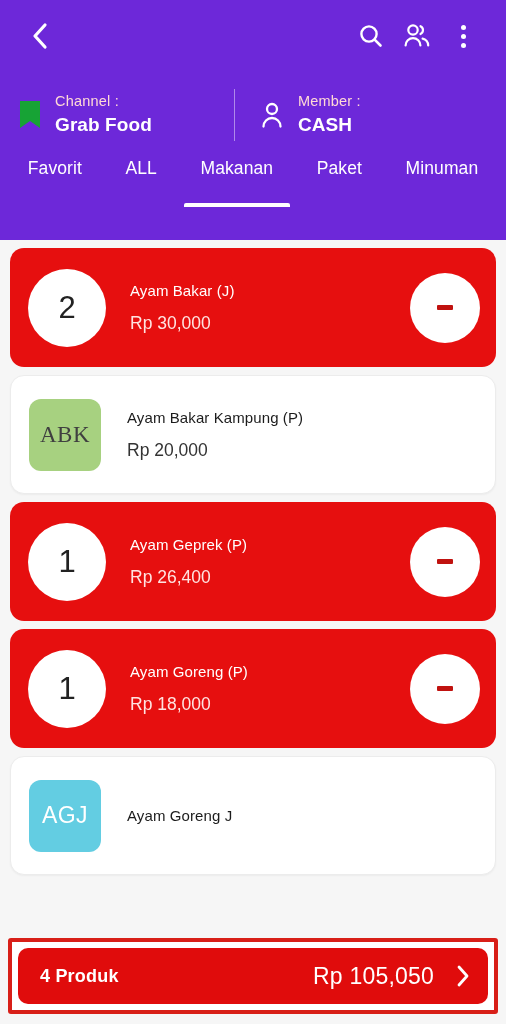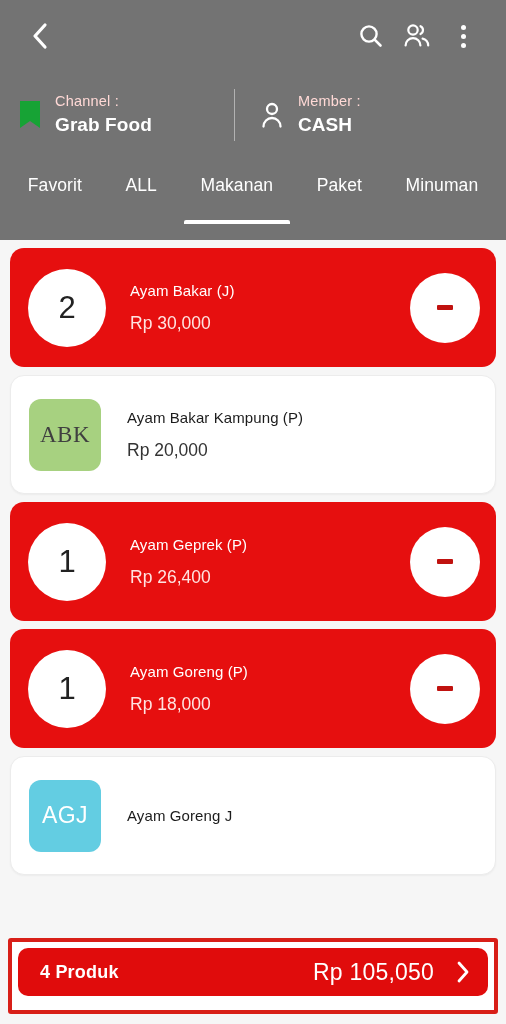--- a/index.html
+++ b/index.html
@@ -11,21 +11,21 @@
   }
   .phone {
     position:relative;
     width:506px; height:1024px;
     background:#f6f6f6;
     display:flex; flex-direction:column;
   }
 
   
   .header {
-    background:#737373;
+    background:#6d28d9;
     flex:0 0 auto;
     padding:0;
   }
   .topbar {
     height:72px;
     display:flex; align-items:center;
     padding:0 20px 0 22px;
   }
   .back-btn {
     width:34px; height:34px;
@@ -57,21 +57,21 @@
   .info-text { display:flex; flex-direction:column; gap:3px; }
   .info-label {
     font-size:14.5px; color:#ffd9d6; letter-spacing:0.2px; line-height:1.2;
   }
   .info-value {
     font-size:19px; color:#ffffff; font-weight:bold; letter-spacing:0.1px; line-height:1.2;
   }
 
   
   .tabs {
-    display:flex; align-items:center;
+    display:flex; align-items:flex-start;
     height:82px;
     padding:0 6px;
     position:relative;
   }
   .tab {
     flex:1 1 auto;
     text-align:center;
     color:#ffffff;
     font-size:17.5px;
     letter-spacing:0.1px;
@@ -169,21 +169,21 @@
     position:absolute;
     left:8px; right:8px; top:10px;
     height:76px;
     border:4px solid #d81f18;
     border-radius:3px;
     background:#ffffff;
   }
   .bottom-bar {
     position:absolute;
     left:18px; right:18px; top:20px;
-    height:48px;
+    height:56px;
     background:#e00c0c;
     border-radius:10px;
     display:flex; align-items:center;
     padding:0 18px 0 22px;
     cursor:pointer;
   }
   .bottom-left {
     font-size:18px; color:#ffffff; font-weight:bold; letter-spacing:0.2px;
   }
   .bottom-spacer { flex:1 1 auto; }

